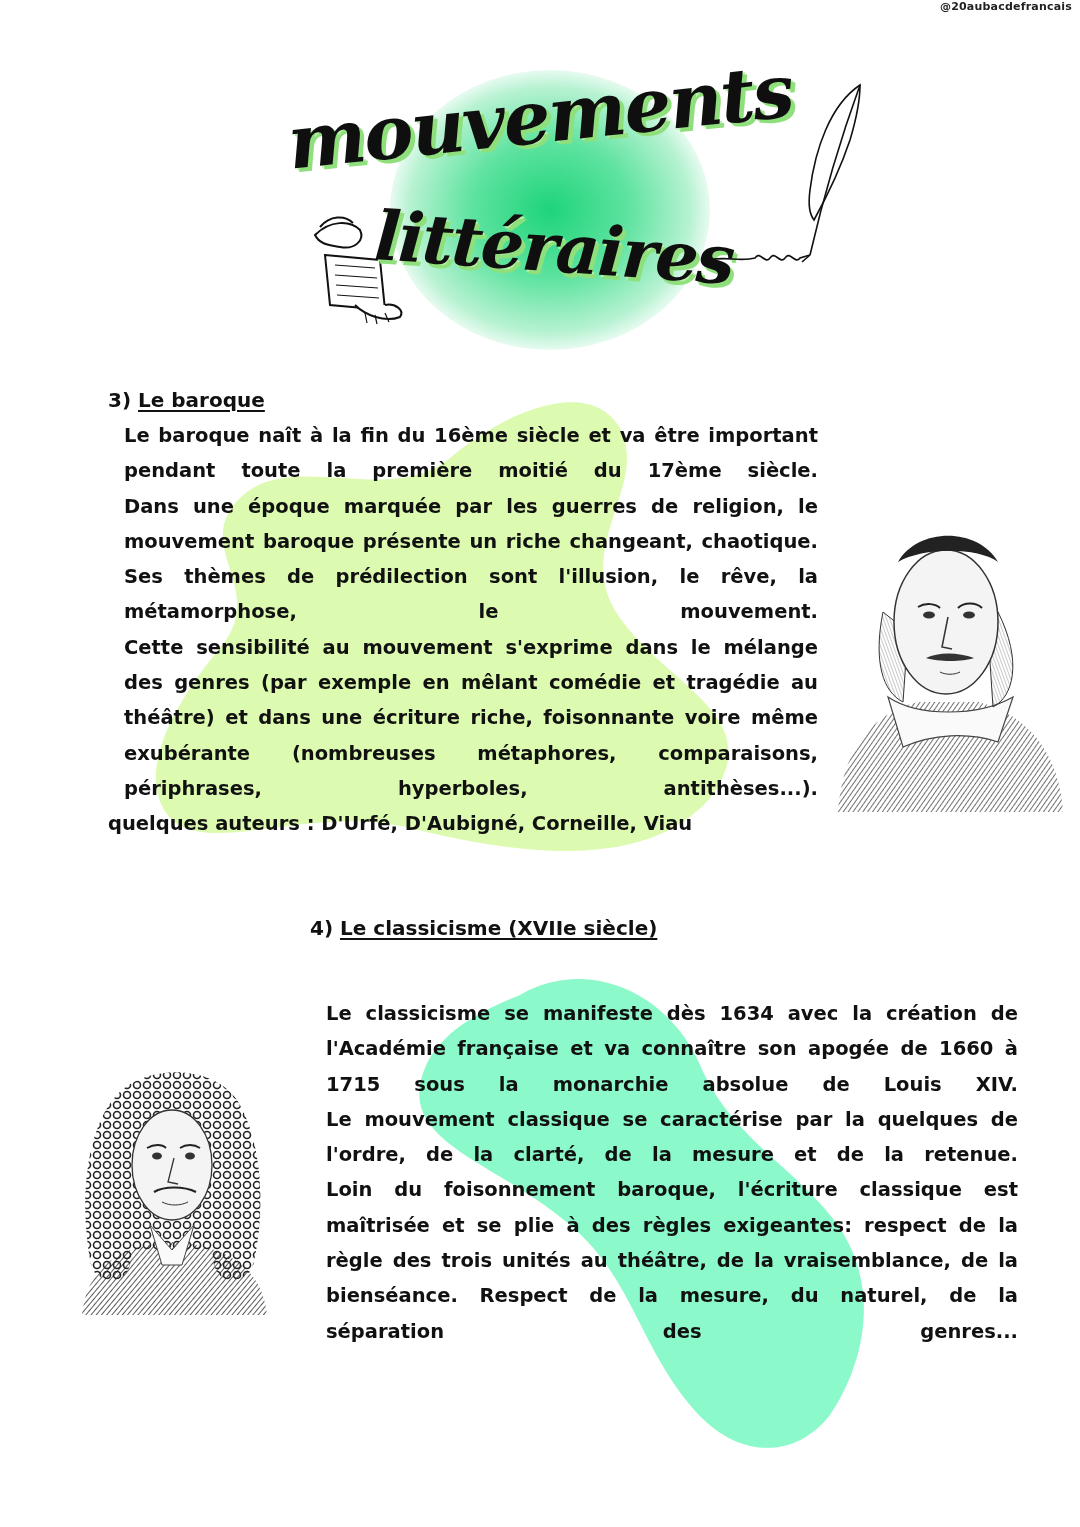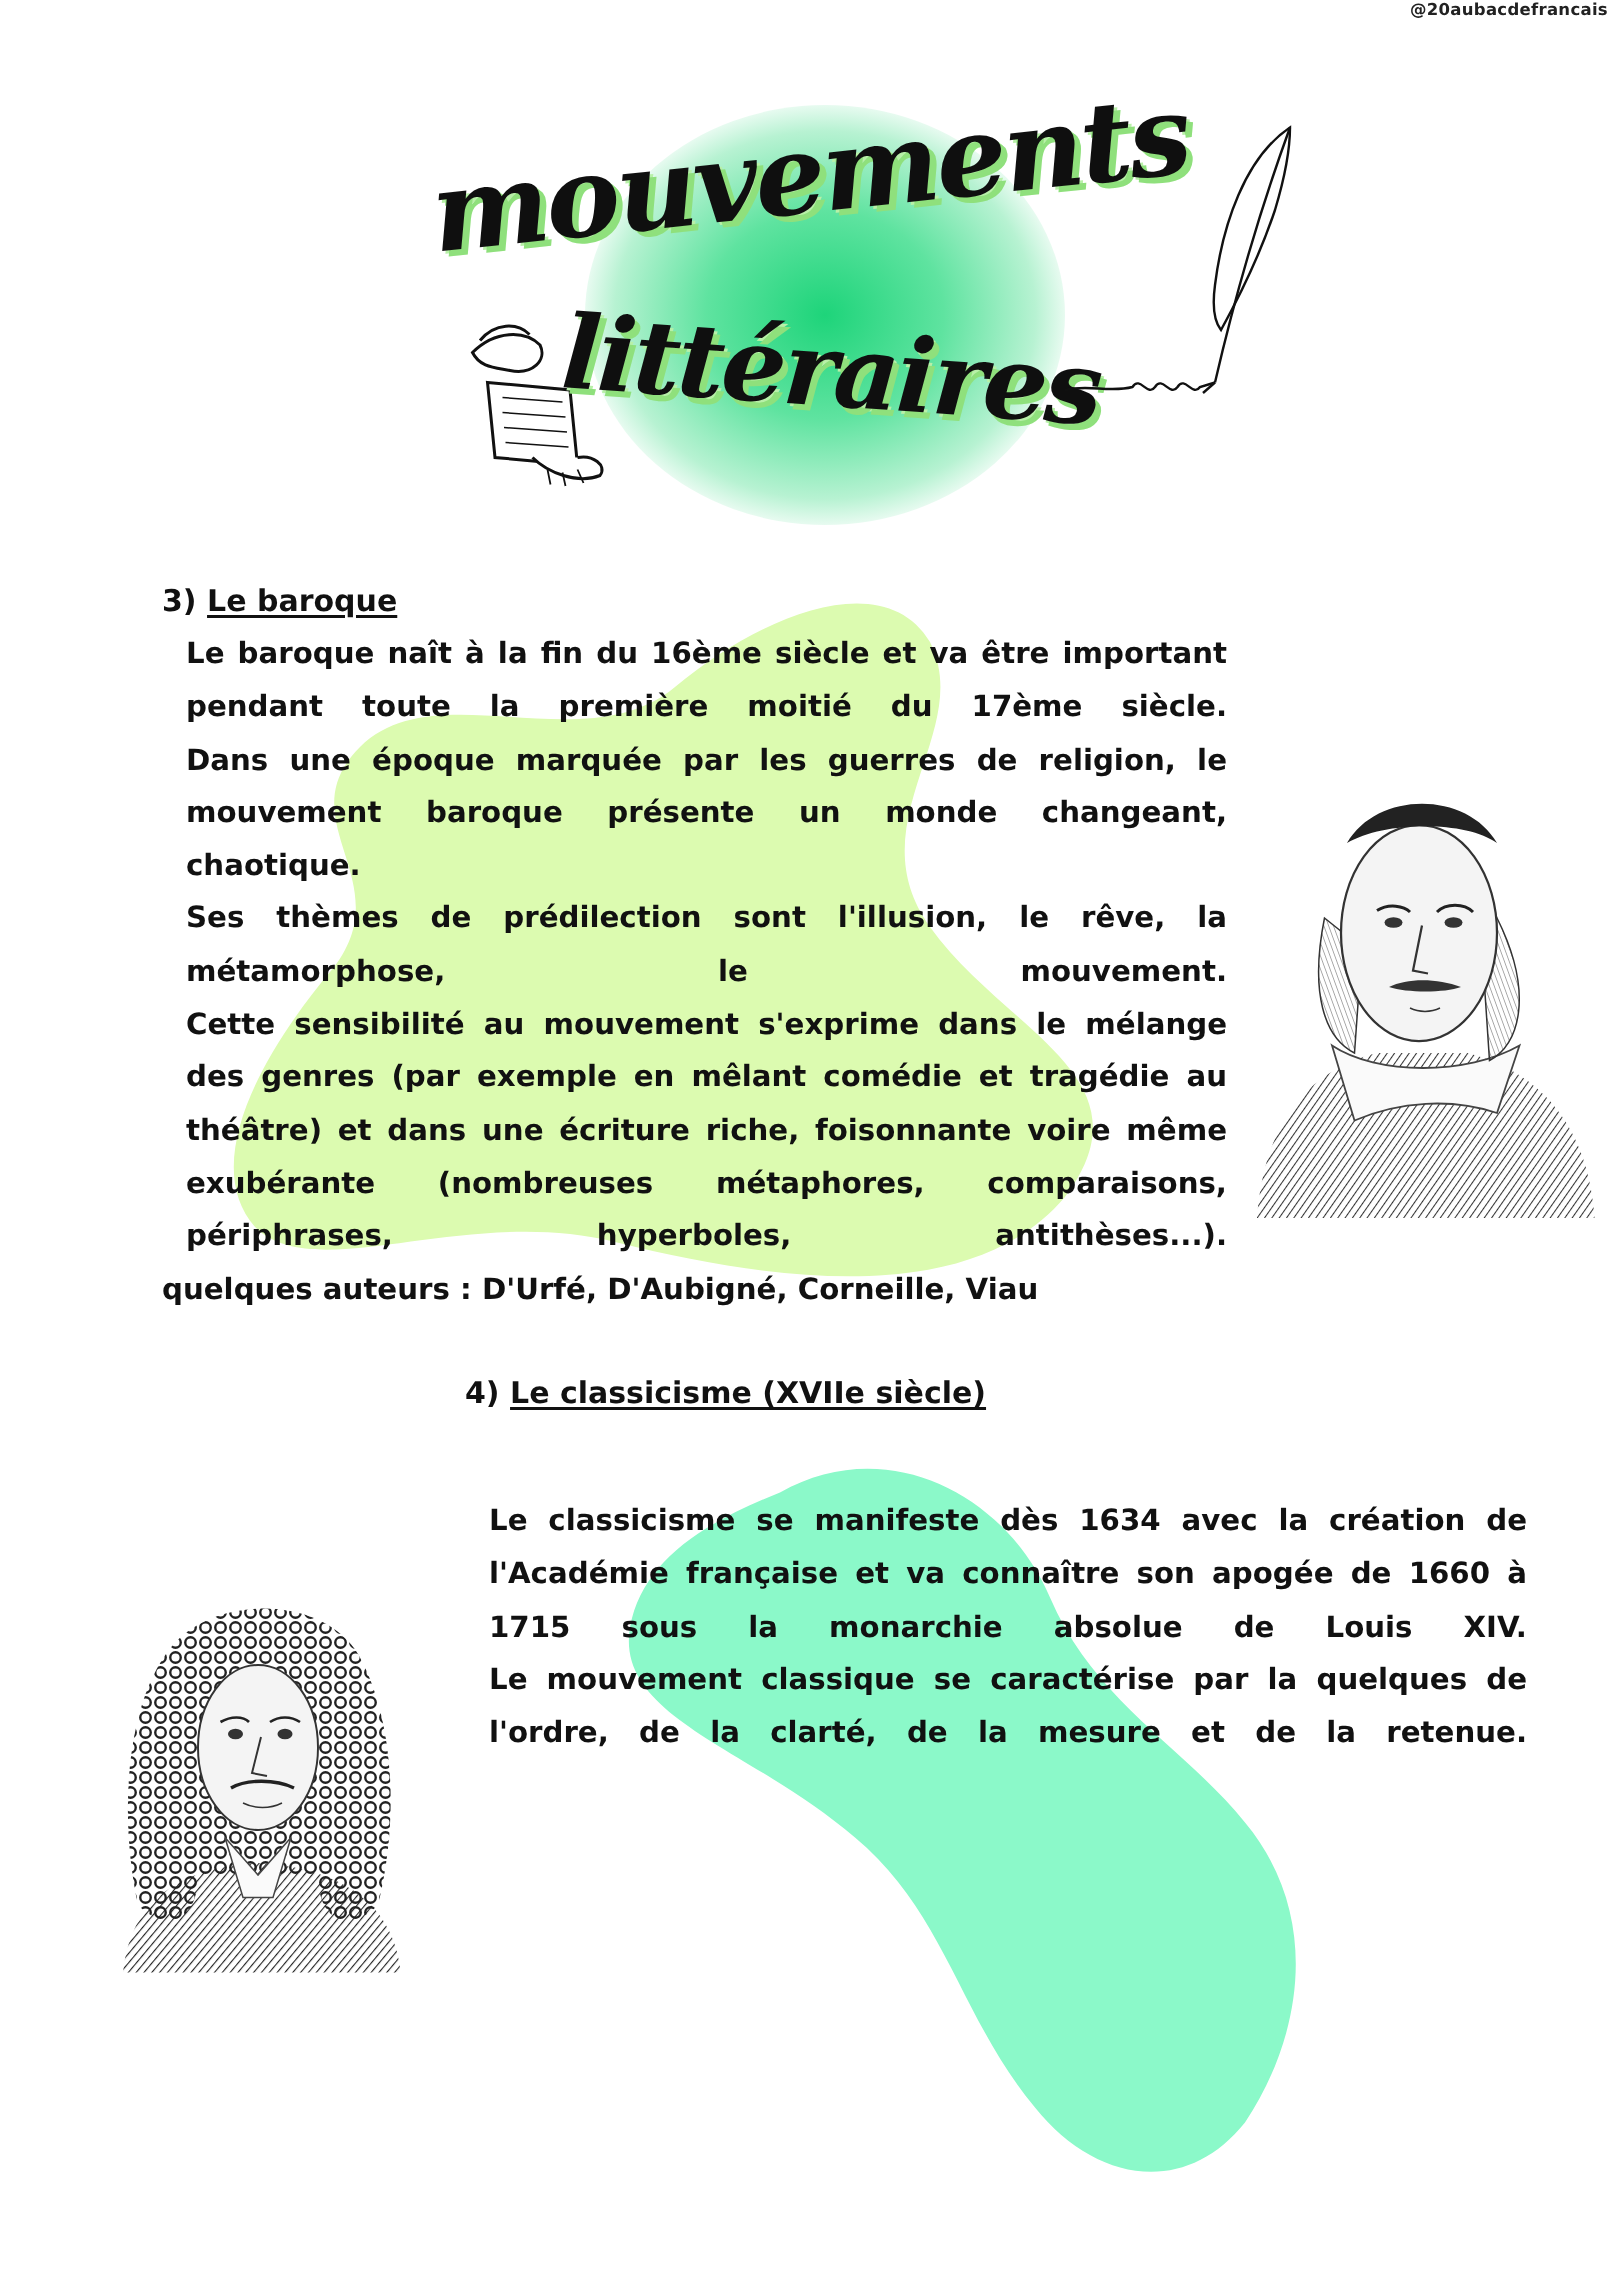--- a/index.html
+++ b/index.html
@@ -149,21 +149,21 @@
   <path fill="#8bf9c9" d="M120 20 C190 -20 270 20 300 90 C330 160 390 190 430 240 C480 300 470 380 430 440 C390 490 330 480 290 430 C240 370 230 300 170 250 C100 190 10 170 20 110 C28 65 70 40 120 20 Z"></path>
 </svg>
 
 <div class="section-title" style="left:108px; top:352px;">
   <span>3)</span>
   <span class="u">Le baroque</span>
 </div>
 
 <div class="body-text" style="left:108px; top:418px; width:710px;">
   <p class="j">Le baroque naît à la fin du 16ème siècle et va être important pendant toute la première moitié du 17ème siècle.</p>
-  <p class="j">Dans une époque marquée par les guerres de religion, le mouvement baroque présente un monde changeant, chaotique.</p>
+  <p class="j">Dans une époque marquée par les guerres de religion, le mouvement baroque présente un riche changeant, chaotique.</p>
   <p class="j">Ses thèmes de prédilection sont l'illusion, le rêve, la métamorphose, le mouvement.</p>
   <p class="j">Cette sensibilité au mouvement s'exprime dans le mélange des genres (par exemple en mêlant comédie et tragédie au théâtre) et dans une écriture riche, foisonnante voire même exubérante (nombreuses métaphores, comparaisons, périphrases, hyperboles, antithèses...).</p>
   <p>quelques auteurs : D'Urfé, D'Aubigné, Corneille, Viau</p>
 </div>
 
 <svg class="portrait" style="left:828px; top:512px; width:240px; height:315px;" viewBox="0 0 240 315">
   <defs>
     <pattern id="hatch1" width="4" height="4" patternUnits="userSpaceOnUse" patternTransform="rotate(35)">
       <line x1="0" y1="0" x2="0" y2="4" stroke="#333" stroke-width="1.4"></line>
     </pattern>
@@ -186,20 +186,21 @@
 </svg>
 
 <div class="section-title" style="left:310px; top:880px;">
   <span>4)</span>
   <span class="u">Le classicisme (XVIIe siècle)</span>
 </div>
 
 <div class="body-text" style="left:310px; top:996px; width:708px;">
   <p class="j">Le classicisme se manifeste dès 1634 avec la création de l'Académie française et va connaître son apogée de 1660 à 1715 sous la monarchie absolue de Louis XIV.</p>
   <p class="j">Le mouvement classique se caractérise par la quelques de l'ordre, de la clarté, de la mesure et de la retenue.</p>
+  <p class="j">Loin du foisonnement baroque, l'écriture classique est maîtrisée et se plie à des règles exigeantes: respect de la règle des trois unités au théâtre, de la vraisemblance, de la bienséance. Respect de la mesure, du naturel, de la séparation des genres...</p>
 </div>
 
 <svg class="portrait" style="left:62px; top:1050px; width:220px; height:270px;" viewBox="0 0 220 270">
   <defs>
     <pattern id="curl" width="10" height="10" patternUnits="userSpaceOnUse">
       <circle cx="5" cy="5" r="3.5" fill="none" stroke="#222" stroke-width="1.6"></circle>
     </pattern>
     <pattern id="hatch3" width="4" height="4" patternUnits="userSpaceOnUse" patternTransform="rotate(40)">
       <line x1="0" y1="0" x2="0" y2="4" stroke="#222" stroke-width="1.5"></line>
     </pattern>

